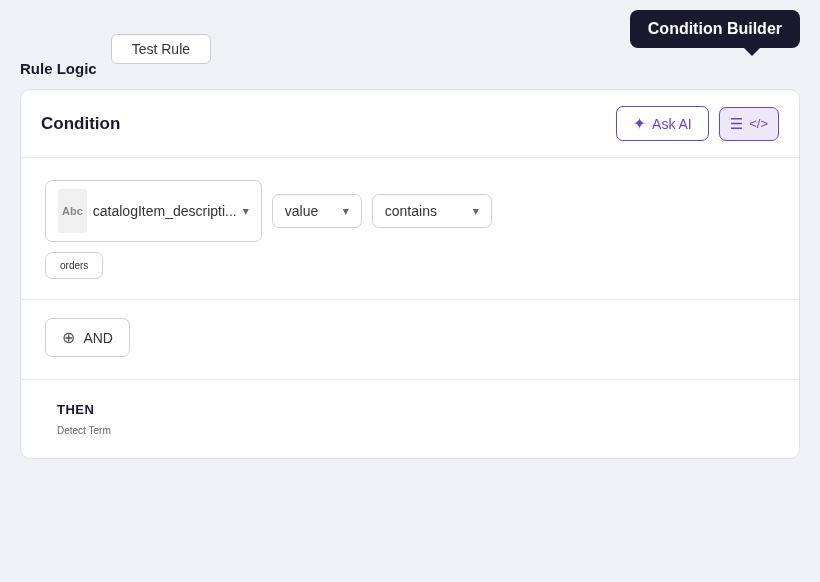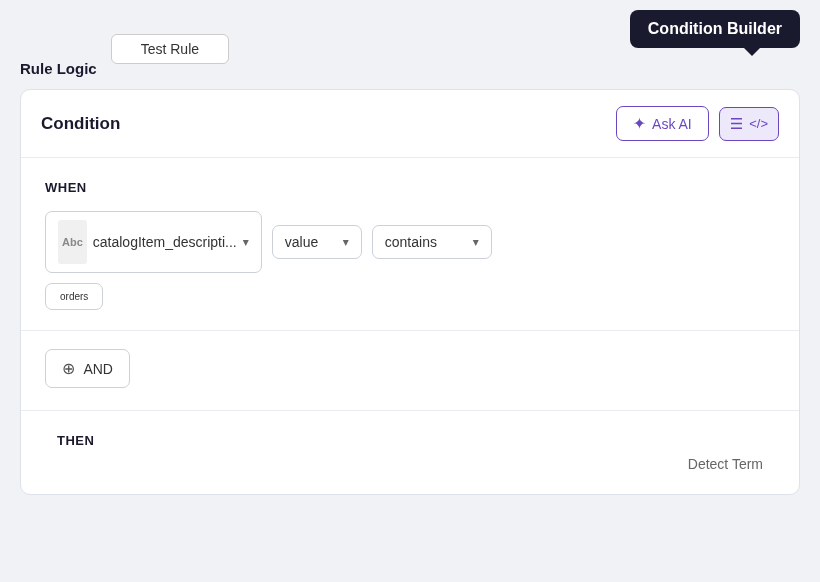--- a/index.html
+++ b/index.html
@@ -30,21 +30,21 @@
       font-size: 15px;
       font-weight: 600;
       color: #1a1a2e;
       margin-top: 40px;
     }
 
     .test-rule-btn {
       border: 1.5px solid #ccc;
       background: #fff;
       border-radius: 6px;
-      padding: 6px 29px;
+      padding: 6px 20px;
       font-size: 14px;
       cursor: pointer;
       color: #333;
     }
 
     .condition-builder-tooltip {
       position: absolute;
       right: 0;
       top: -10px;
       background: #1a1a2e;
@@ -239,23 +239,22 @@
 
     .then-label {
       font-size: 13px;
       font-weight: 700;
       color: #1a1a2e;
       letter-spacing: 0.5px;
       margin-bottom: 8px;
     }
 
     .detect-term {
-      font-size: 14px;
+      font-size: 10px;
       color: #666;
-      text-align: right;
     }
   </style>
 </head>
 <body>
 
 <div class="top-bar">
   <div class="rule-logic-section">
     <span class="rule-logic-label">Rule Logic</span>
     <button class="test-rule-btn">Test Rule</button>
   </div>
@@ -274,21 +273,20 @@
       <button class="code-btn">
         <span class="list-icon">☰</span>
         <span class="chevron-icon">&lt;/&gt;</span>
       </button>
     </div>
   </div>
 
   <div class="card-body">
 
     <div class="when-section">
-      <div class="section-label">WHEN</div>
 
       <div class="condition-row">
 
         <div class="dropdown-select field-dropdown">
           <span class="abc-badge">Abc</span>
           <span>catalogItem_descripti...</span>
           <span class="dropdown-chevron">▾</span>
         </div>
 
         <div class="dropdown-select value-dropdown">

